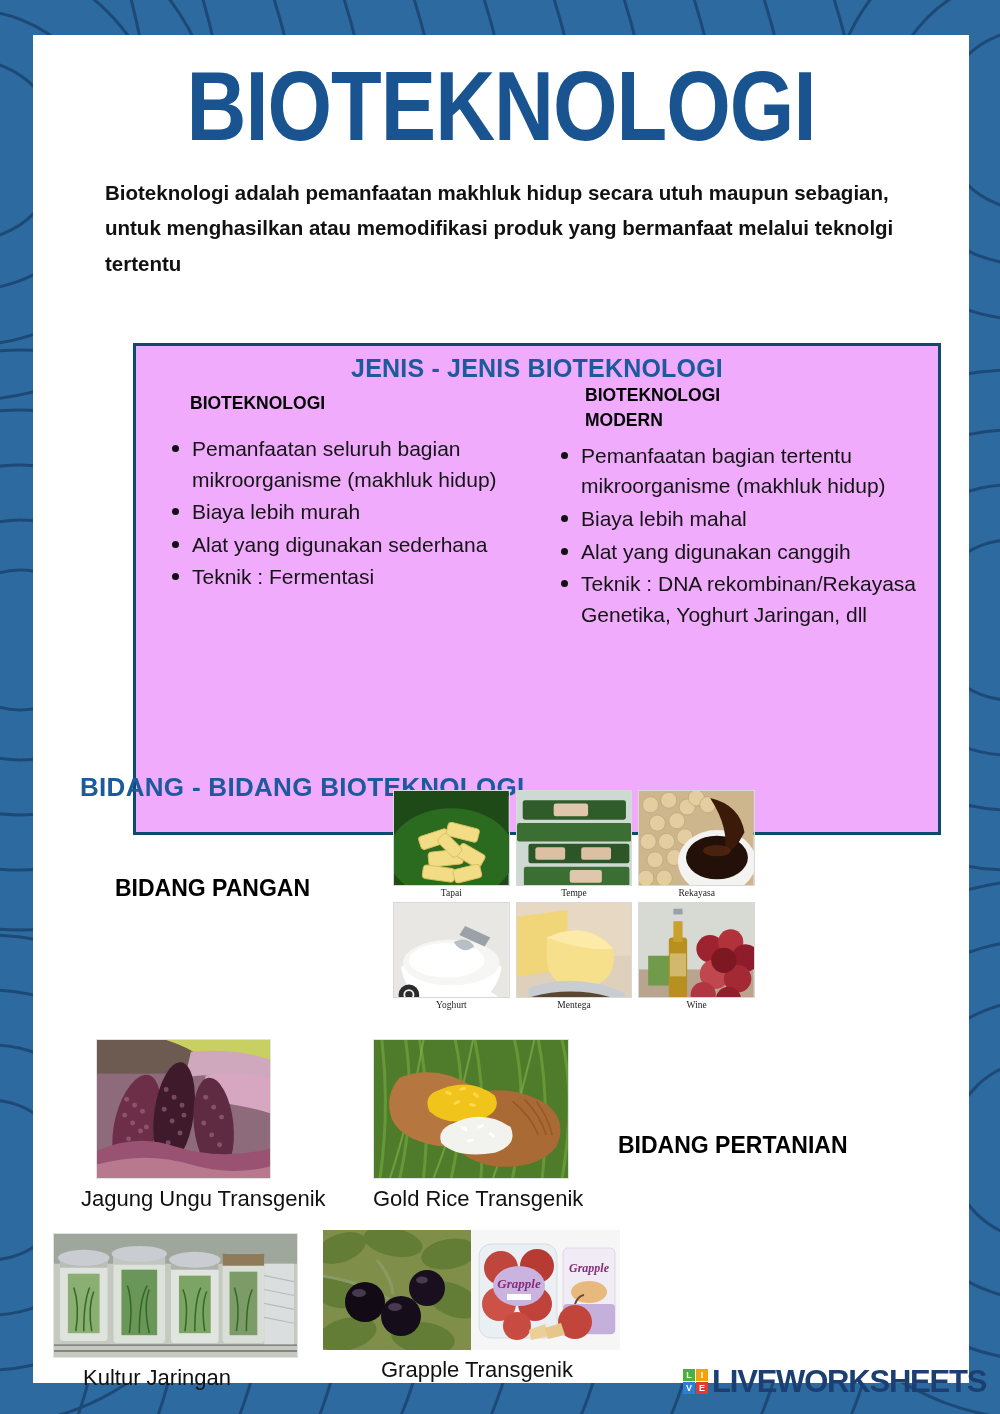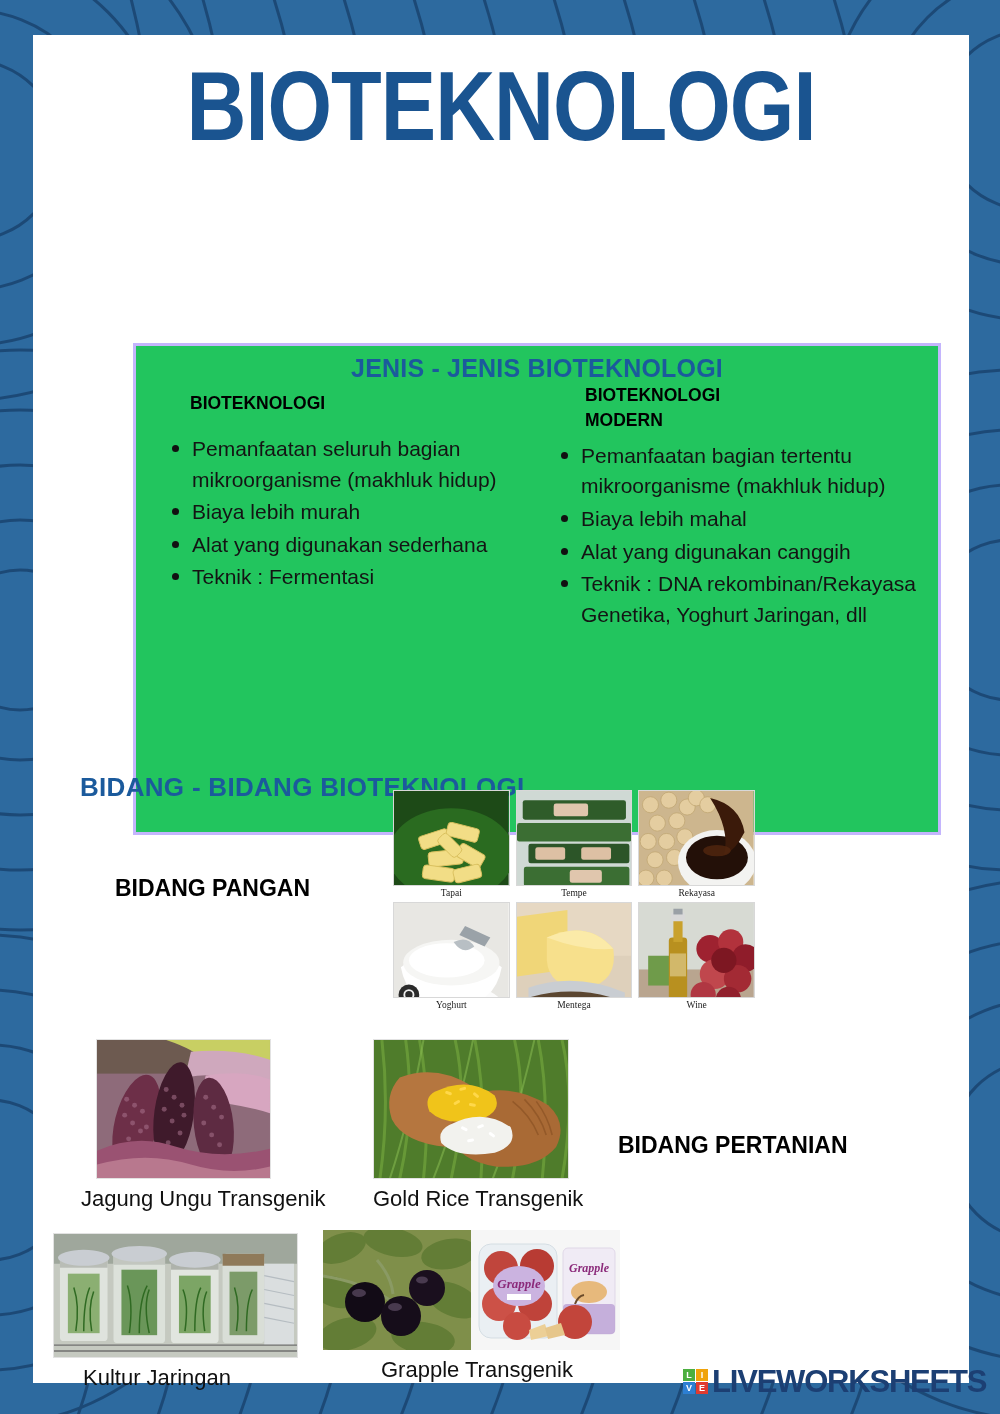--- a/index.html
+++ b/index.html
@@ -51,22 +51,22 @@
     font-weight: bold;
     line-height: 1.73;
     color: #111111;
   }
 
   
   #jenis-box {
     position: absolute;
     left: 100px; top: 308px;
     width: 808px; height: 492px;
-    border: 3px solid #c4b5fd;
-    background: #22c55e;
+    border: 3px solid #0c4a6e;
+    background: #f0abfc;
   }
   #jenis-heading {
     margin-top: 8px;
     text-align: center;
     font-size: 25px;
     font-weight: bold;
     color: #1b5a9c;
     letter-spacing: .2px;
   }
   .cols { display: flex; padding: 0 2px; }
@@ -233,20 +233,21 @@
     <path d="M650 1460 Q 720 1330 700 1180"></path>
     <path d="M740 1460 Q 810 1330 790 1180"></path>
     <path d="M830 1460 Q 900 1330 880 1180"></path>
   </g>
 </svg>
 
 <div id="card">
 
   <h1 id="poster-title">BIOTEKNOLOGI</h1>
 
+  <p id="intro-text">Bioteknologi adalah pemanfaatan makhluk hidup secara utuh maupun sebagian, untuk menghasilkan atau memodifikasi produk yang bermanfaat melalui teknolgi tertentu</p>
 
   <section id="jenis-box">
     <div id="jenis-heading">JENIS - JENIS BIOTEKNOLOGI</div>
 
     <div class="cols">
 
       <div class="col col-left">
         <div class="col-title">
           <div>BIOTEKNOLOGI</div>
         </div>

